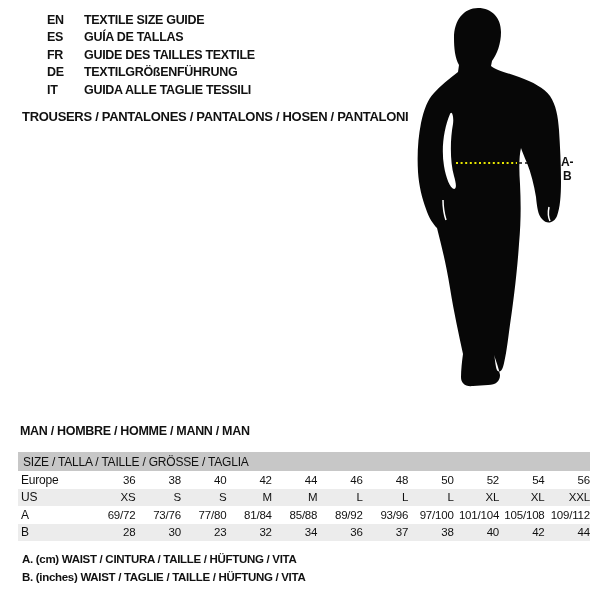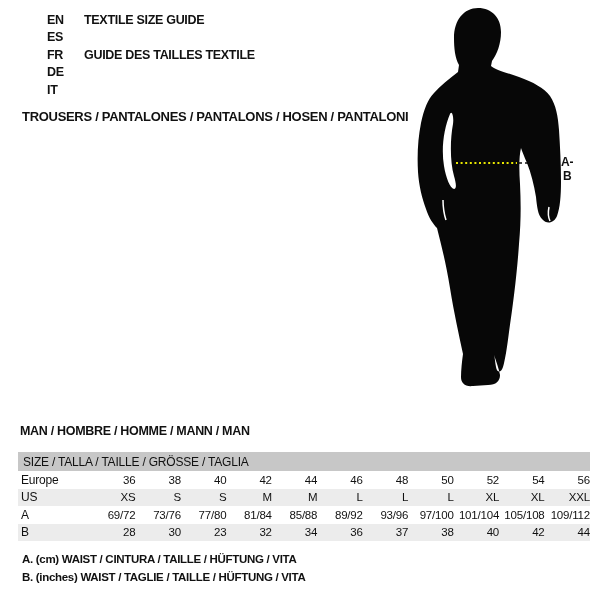--- a/index.html
+++ b/index.html
@@ -90,30 +90,33 @@
 
 <div class="canvas">
 
   <div class="lang-block">
     <div class="lang-row">
       <span class="lang-code">EN</span>
       <span class="lang-label">TEXTILE SIZE GUIDE</span>
     </div>
     <div class="lang-row">
       <span class="lang-code">ES</span>
+      <span class="lang-label">GUÍA DE TALLAS</span>
     </div>
     <div class="lang-row">
       <span class="lang-code">FR</span>
       <span class="lang-label">GUIDE DES TAILLES TEXTILE</span>
     </div>
     <div class="lang-row">
       <span class="lang-code">DE</span>
+      <span class="lang-label">TEXTILGRÖßENFÜHRUNG</span>
     </div>
     <div class="lang-row">
       <span class="lang-code">IT</span>
+      <span class="lang-label">GUIDA ALLE TAGLIE TESSILI</span>
     </div>
   </div>
 
   <div class="category-title">TROUSERS / PANTALONES / PANTALONS / HOSEN / PANTALONI</div>
 
   <div class="figure-wrap">
     <svg class="figure-svg" viewBox="408 0 192 400" xmlns="http://www.w3.org/2000/svg" aria-hidden="true">
 
       <line class="dash-black" x1="518" y1="163" x2="560" y2="163"></line>
 

